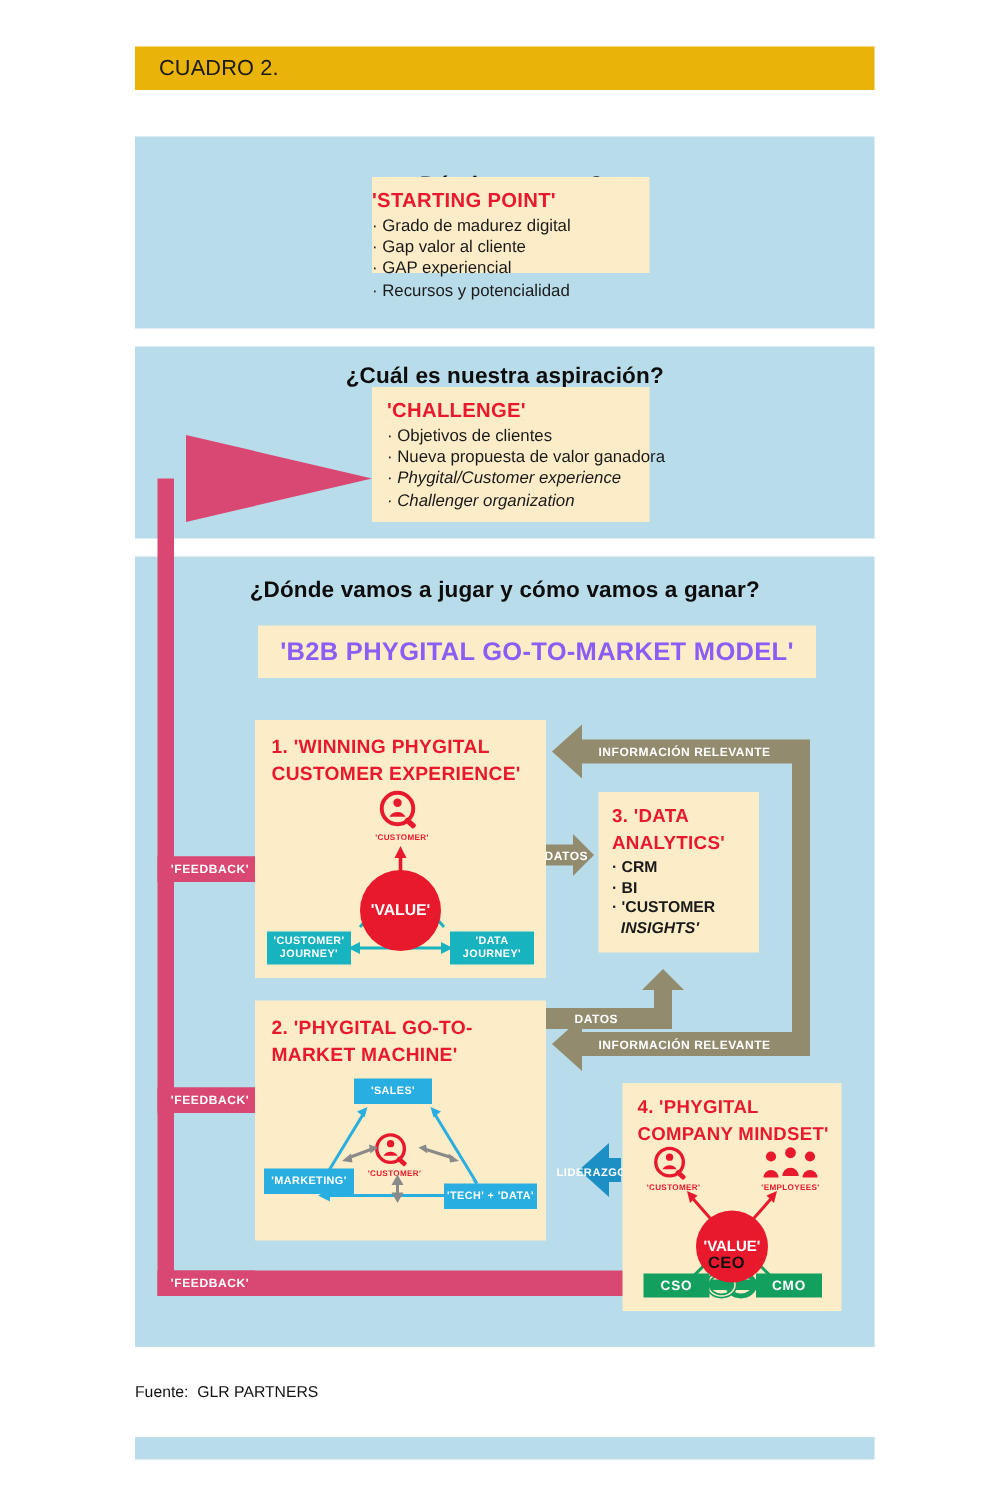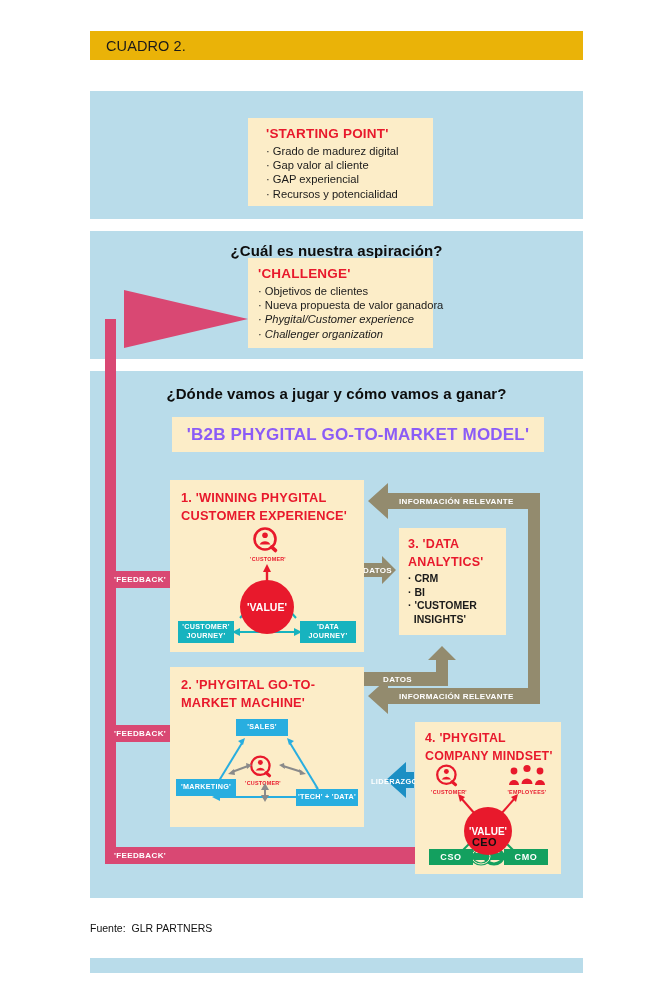--- a/index.html
+++ b/index.html
@@ -114,21 +114,21 @@
 
 <div class="stage">
 
   <div class="titlebar">
     <span class="t-light">CUADRO 2.</span>
   </div>
 
   <div class="panel" style="left:90px;top:91px;width:493px;height:128px;">
     <div class="q-head" style="top:24px;">¿Dónde estamos?</div>
   </div>
-  <div class="cream" style="left:248px;top:118px;width:185px;height:88px;padding:8px 10px 0 18px;box-sizing:border-box;">
+  <div class="cream" style="left:248px;top:118px;width:185px;height:64px;padding:8px 10px 0 0;box-sizing:border-box;">
     <div class="cream-title">'STARTING POINT'</div>
     <ul class="bullets">
       <li>· Grado de madurez digital</li>
       <li>· Gap valor al cliente</li>
       <li>· GAP experiencial</li>
       <li>· Recursos y potencialidad</li>
     </ul>
   </div>
 
   <div class="panel" style="left:90px;top:231px;width:493px;height:128px;">
@@ -237,21 +237,21 @@
   </div>
 
   <div class="cream" style="left:399px;top:528px;width:107px;height:107px;z-index:6;">
     <div style="position:absolute;left:9px;top:9px;">
       <div class="cream-title" style="font-size:12.5px;line-height:14.5px;">3. 'DATA</div>
       <div class="cream-title" style="font-size:12.5px;line-height:14.5px;">ANALYTICS'</div>
       <ul class="bullets" style="margin-top:3px;">
         <li style="font-size:10.5px;font-weight:bold;line-height:13.5px;">· CRM</li>
         <li style="font-size:10.5px;font-weight:bold;line-height:13.5px;">· BI</li>
         <li style="font-size:10.5px;font-weight:bold;line-height:13.5px;">· 'CUSTOMER</li>
-        <li style="font-size:10.5px;font-weight:bold;line-height:13.5px;white-space:pre;">  INSIGHTS'</li>
+        <li style="font-size:10.5px;font-weight:bold;line-height:13.5px;white-space:pre;font-style:italic;">  INSIGHTS'</li>
       </ul>
     </div>
   </div>
 
   <div class="cream" style="left:170px;top:667px;width:194px;height:160px;z-index:6;">
     <div style="position:absolute;left:11px;top:10px;">
       <div class="cream-title" style="font-size:12.8px;line-height:15px;">2. 'PHYGITAL GO-TO-</div>
       <div class="cream-title" style="font-size:12.8px;line-height:15px;">MARKET MACHINE'</div>
     </div>
 

